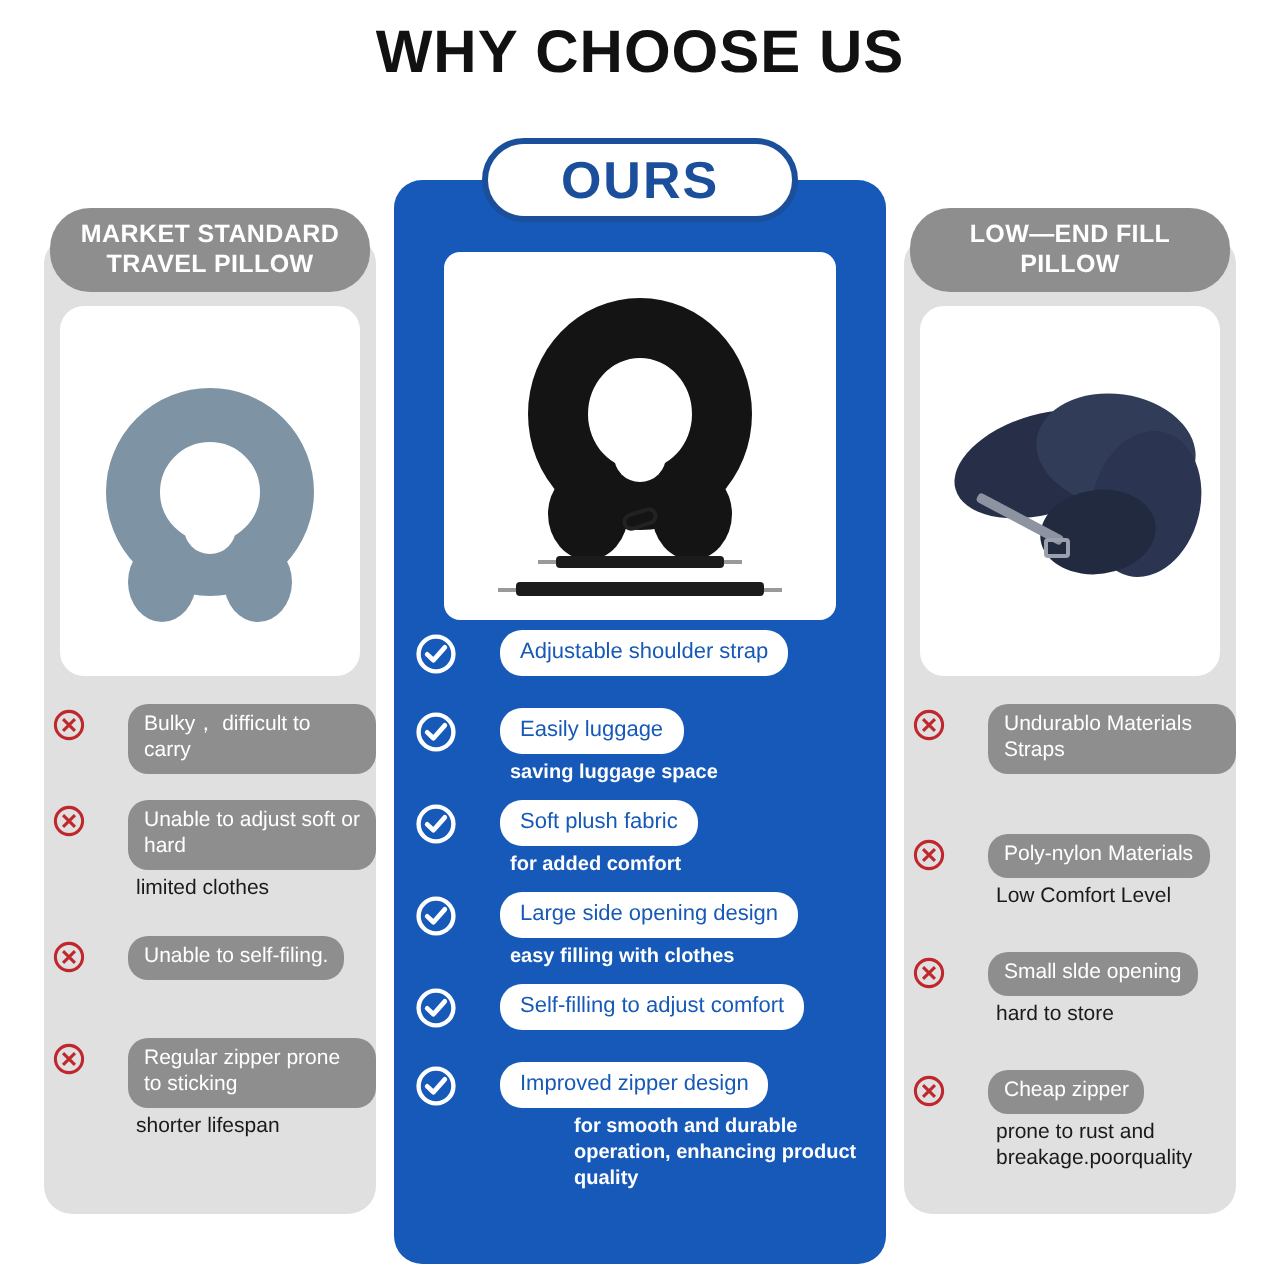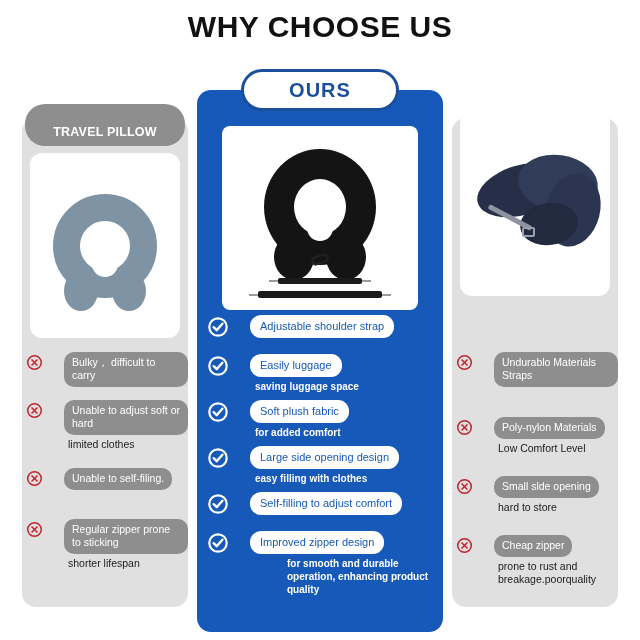--- a/index.html
+++ b/index.html
@@ -233,21 +233,21 @@
     z-index: 6;
     width: 158px;
     height: 42px;
     background: #ffffff;
     border: 3px solid #1b4f9c;
     border-radius: 22px;
     display: flex;
     align-items: center;
     justify-content: center;
     color: #1b4f9c;
-    font-size: 20px;
+    font-size: 26px;
     font-weight: bold;
     letter-spacing: 1px;
   }
   .center-img-holder {
     position: absolute;
     left: 50%;
     top: 126px;
     transform: translateX(-50%);
     z-index: 5;
   }
@@ -293,21 +293,21 @@
 </style>
 </head>
 <body>
 
 <div class="page-title">WHY CHOOSE US</div>
 
 <div class="col col-left">
   <div class="side-panel"></div>
 
   <div class="head-pill">
-    <br>
+    <span>MARKET STANDARD</span><br>
     <span>TRAVEL PILLOW</span>
   </div>
 
   <div class="img-card">
     <div class="pillow-wrap">
       <div class="u-pillow grey">
         <div class="u-notch"></div>
       </div>
       <div class="u-lobe grey" style="left:34px; top:118px;"></div>
       <div class="u-lobe grey" style="left:82px; top:118px;"></div>
@@ -472,20 +472,24 @@
       <span class="white-pill">Improved zipper design</span>
       <span class="center-sub" style="max-width:180px;margin-left:32px;">for smooth and durable operation, enhancing product quality</span>
     </span>
   </div>
 
 </div>
 
 <div class="col col-right">
   <div class="side-panel"></div>
 
+  <div class="head-pill">
+    <span>LOW—END FILL</span><br>
+    <span>PILLOW</span>
+  </div>
 
   <div class="img-card">
     <div class="navy-pillow">
       <div class="navy-blob navy-b1"></div>
       <div class="navy-blob navy-b2"></div>
       <div class="navy-blob navy-b3"></div>
       <div class="navy-blob navy-b4"></div>
       <div class="navy-strap"></div>
       <div class="navy-buckle"></div>
     </div>

